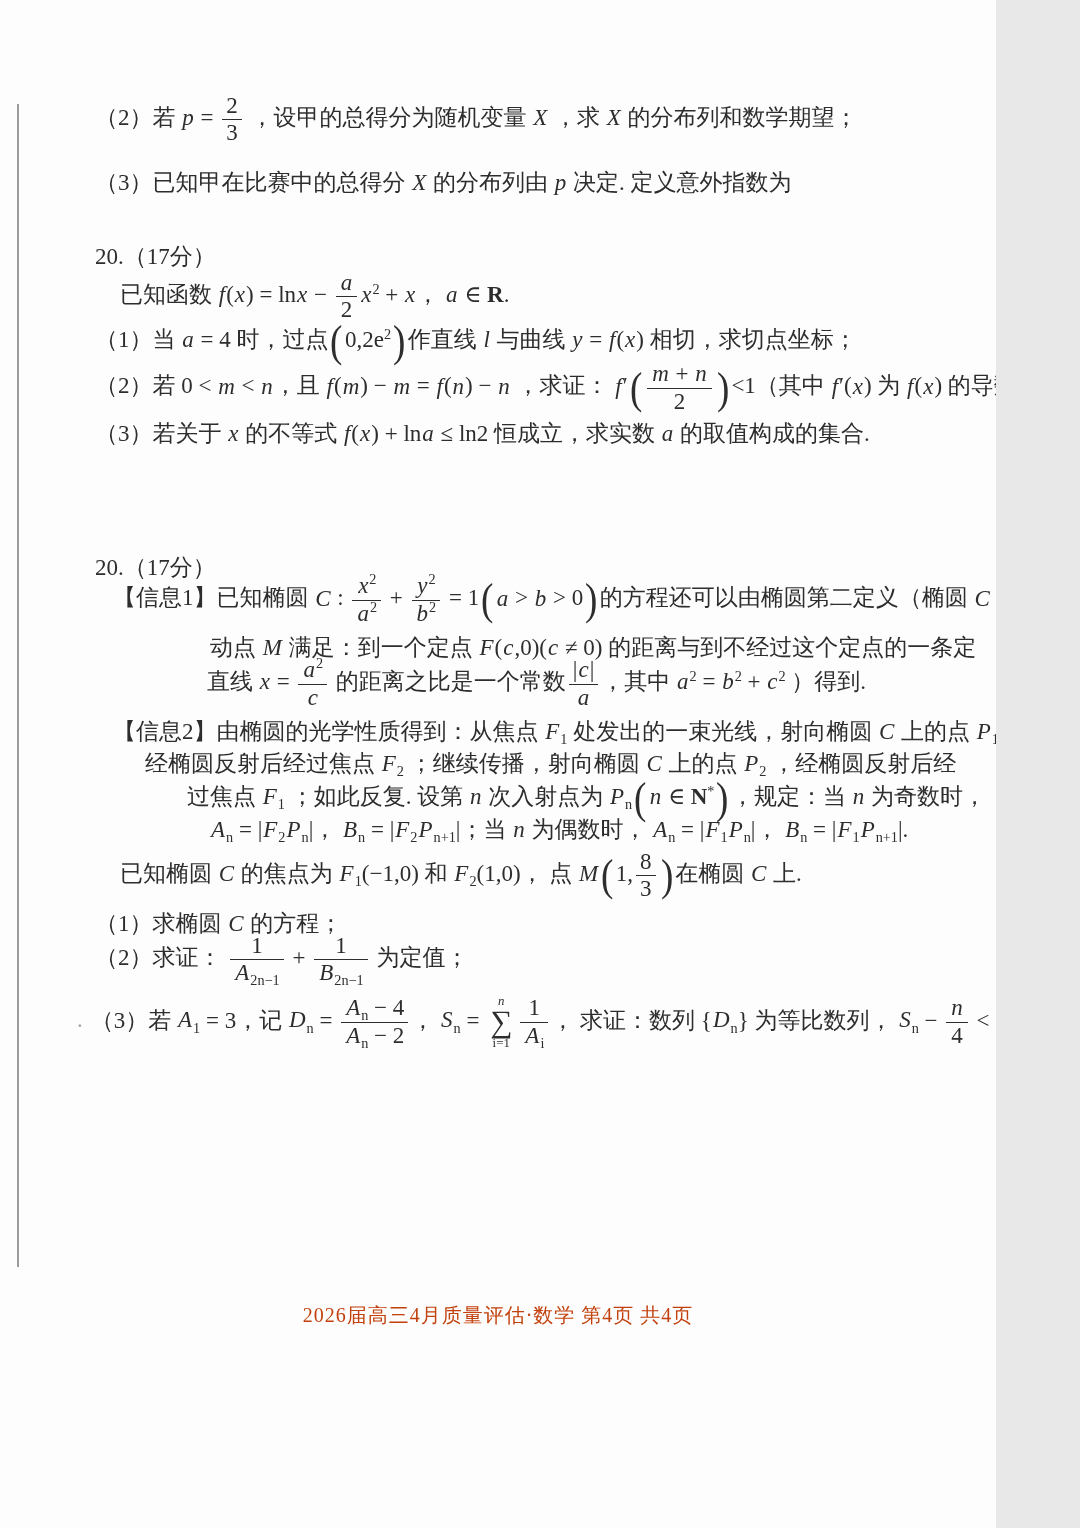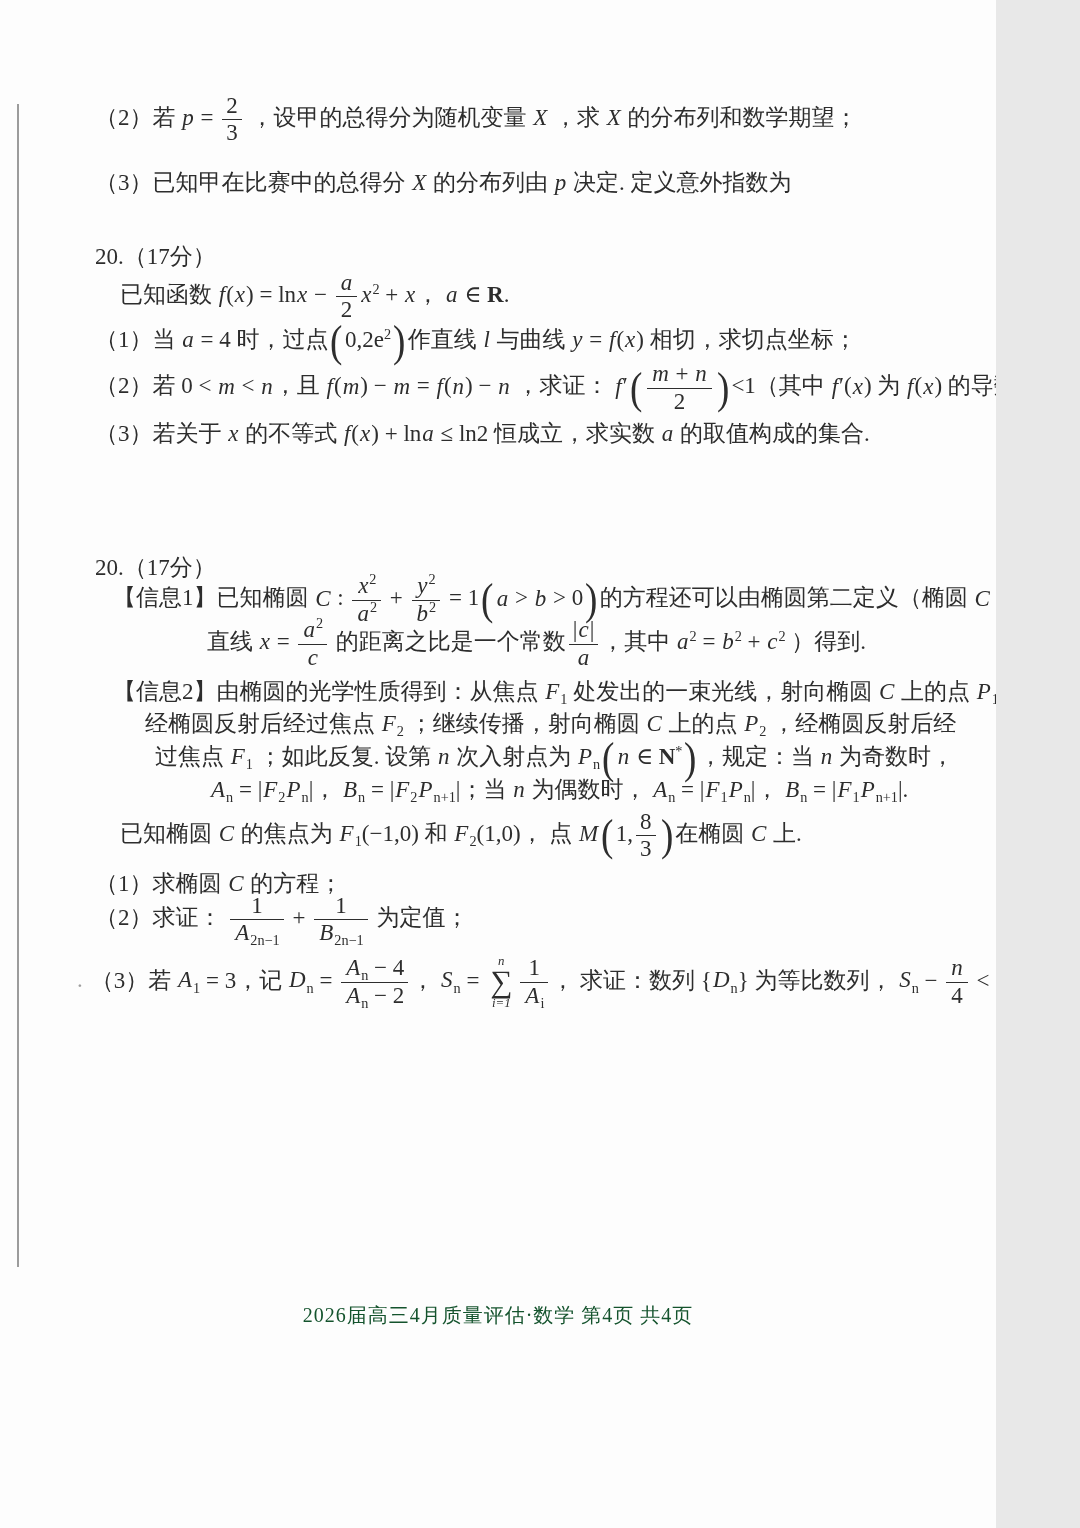--- a/index.html
+++ b/index.html
@@ -39,27 +39,27 @@
     display:inline-block;vertical-align:middle;
     font-size:190%;line-height:1;margin:0 1px;
     transform:scaleX(0.85);
   }
   .sum{
     display:inline-flex;flex-direction:column;align-items:center;
     vertical-align:middle;line-height:1;margin:0 5px;
   }
   .sum .st{font-size:56%;font-style:italic;}
   .sum .sg{font-size:135%;line-height:0.95;}
-  .sum .sb{font-size:56%;font-style:italic;}
+  .sum .sb{font-size:56%;}
   .faint{opacity:0.45;margin-right:8px;}
   .footer{
     position:absolute;left:0;right:0;top:1302px;
     text-align:center;
     font-size:20px;
-    color:#14532d;
+    color:#c2410c;
     letter-spacing:1px;
   }
 </style>
 </head>
 <body>
 
 <div class="page">
   <div class="left-rule"></div>
 
   <div class="content">
@@ -68,24 +68,25 @@
     <div class="line" style="margin-top:17px">（3）已知甲在比赛中的总得分 <em>X</em> 的分布列由 <em>p</em> 决定. 定义意外指数为</div>
 
     <div class="line" style="margin-top:36px">20.（17分）</div>
     <div class="line" style="margin-top:-6px;margin-left:25px">已知函数 <em>f</em>(<em>x</em>) = ln<em>x</em> − <span class="fr"><span class="n"><em>a</em></span><span class="d">2</span></span><em>x</em><sup>2</sup> + <em>x</em>， <em>a</em> ∈ <b>R</b>.</div>
     <div class="line" style="margin-top:-4px">（1）当 <em>a</em> = 4 时，过点<span class="bp">(</span>0,2e<sup>2</sup><span class="bp">)</span>作直线 <em>l</em> 与曲线 <em>y</em> = <em>f</em>(<em>x</em>) 相切，求切点坐标；</div>
     <div class="line" style="margin-top:-2px">（2）若 0 &lt; <em>m</em> &lt; <em>n</em>，且 <em>f</em>(<em>m</em>) − <em>m</em> = <em>f</em>(<em>n</em>) − <em>n</em> ，求证： <em>f</em>′<span class="bp">(</span><span class="fr"><span class="n"><em>m</em> + <em>n</em></span><span class="d">2</span></span><span class="bp">)</span>&lt;1（其中 <em>f</em>′(<em>x</em>) 为 <em>f</em>(<em>x</em>) 的导数）.</div>
     <div class="line" style="margin-top:0px">（3）若关于 <em>x</em> 的不等式 <em>f</em>(<em>x</em>) + ln<em>a</em> ≤ ln2 恒成立，求实数 <em>a</em> 的取值构成的集合.</div>
 
     <div class="line" style="margin-top:96px">20.（17分）</div>
     <div class="line" style="margin-top:-14px;margin-left:18px">【信息1】已知椭圆 <em>C</em> : <span class="fr"><span class="n"><em>x</em><sup>2</sup></span><span class="d"><em>a</em><sup>2</sup></span></span> + <span class="fr"><span class="n"><em>y</em><sup>2</sup></span><span class="d"><em>b</em><sup>2</sup></span></span> = 1<span class="bp">(</span><em>a</em> &gt; <em>b</em> &gt; 0<span class="bp">)</span>的方程还可以由椭圆第二定义（椭圆 <em>C</em> 上的</div>
+    <div class="line" style="margin-top:2px;margin-left:115px">动点 <em>M</em> 满足：到一个定点 <em>F</em>(<em>c</em>,0)(<em>c</em> ≠ 0) 的距离与到不经过这个定点的一条定</div>
     <div class="line" style="margin-top:-10px;margin-left:112px">直线 <em>x</em> = <span class="fr"><span class="n"><em>a</em><sup>2</sup></span><span class="d"><em>c</em></span></span> 的距离之比是一个常数<span class="fr"><span class="n">|<em>c</em>|</span><span class="d"><em>a</em></span></span>，其中 <em>a</em><sup>2</sup> = <em>b</em><sup>2</sup> + <em>c</em><sup>2</sup> ）得到.</div>
     <div class="line" style="margin-top:2px;margin-left:18px">【信息2】由椭圆的光学性质得到：从焦点 <em>F</em><sub>1</sub> 处发出的一束光线，射向椭圆 <em>C</em> 上的点 <em>P</em><sub>1</sub> ，</div>
     <div class="line" style="margin-top:-6px;margin-left:50px">经椭圆反射后经过焦点 <em>F</em><sub>2</sub> ；继续传播，射向椭圆 <em>C</em> 上的点 <em>P</em><sub>2</sub> ，经椭圆反射后经</div>
-    <div class="line" style="margin-top:-6px;margin-left:60px">过焦点 <em>F</em><sub>1</sub> ；如此反复. 设第 <em>n</em> 次入射点为 <em>P</em><sub>n</sub><span class="bp">(</span><em>n</em> ∈ <b>N</b><sup>*</sup><span class="bp">)</span>，规定：当 <em>n</em> 为奇数时，</div>
+    <div class="line" style="margin-top:-6px;margin-left:92px">过焦点 <em>F</em><sub>1</sub> ；如此反复. 设第 <em>n</em> 次入射点为 <em>P</em><sub>n</sub><span class="bp">(</span><em>n</em> ∈ <b>N</b><sup>*</sup><span class="bp">)</span>，规定：当 <em>n</em> 为奇数时，</div>
     <div class="line" style="margin-top:-10px;margin-left:115px"><em>A</em><sub>n</sub> = |<em>F</em><sub>2</sub><em>P</em><sub>n</sub>|， <em>B</em><sub>n</sub> = |<em>F</em><sub>2</sub><em>P</em><sub>n+1</sub>|；当 <em>n</em> 为偶数时， <em>A</em><sub>n</sub> = |<em>F</em><sub>1</sub><em>P</em><sub>n</sub>|， <em>B</em><sub>n</sub> = |<em>F</em><sub>1</sub><em>P</em><sub>n+1</sub>|.</div>
     <div class="line" style="margin-top:0px;margin-left:25px">已知椭圆 <em>C</em> 的焦点为 <em>F</em><sub>1</sub>(−1,0) 和 <em>F</em><sub>2</sub>(1,0)， 点 <em>M</em><span class="bp">(</span>1,<span class="fr"><span class="n">8</span><span class="d">3</span></span><span class="bp">)</span>在椭圆 <em>C</em> 上.</div>
     <div class="line" style="margin-top:2px">（1）求椭圆 <em>C</em> 的方程；</div>
     <div class="line" style="margin-top:-10px">（2）求证： <span class="fr"><span class="n">1</span><span class="d"><em>A</em><sub>2n−1</sub></span></span> + <span class="fr"><span class="n">1</span><span class="d"><em>B</em><sub>2n−1</sub></span></span> 为定值；</div>
     <div class="line" style="margin-top:8px;margin-left:-18px"><span class="faint">.</span>（3）若 <em>A</em><sub>1</sub> = 3，记 <em>D</em><sub>n</sub> = <span class="fr"><span class="n"><em>A</em><sub>n</sub> − 4</span><span class="d"><em>A</em><sub>n</sub> − 2</span></span>， <em>S</em><sub>n</sub> = <span class="sum">
           <span class="st">n</span>
           <span class="sg">∑</span>
           <span class="sb">i=1</span>
         </span><span class="fr"><span class="n">1</span><span class="d"><em>A</em><sub>i</sub></span></span>， 求证：数列 {<em>D</em><sub>n</sub>} 为等比数列， <em>S</em><sub>n</sub> − <span class="fr"><span class="n"><em>n</em></span><span class="d">4</span></span> &lt; <span class="fr"><span class="n">1</span><span class="d">6</span></span>.</div>
   </div>

